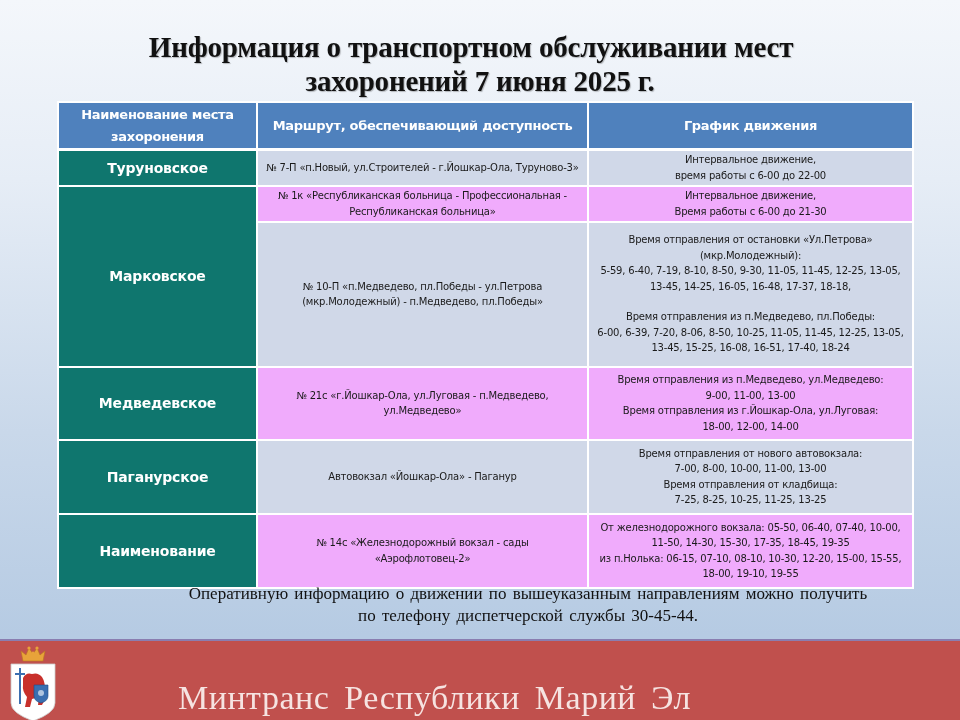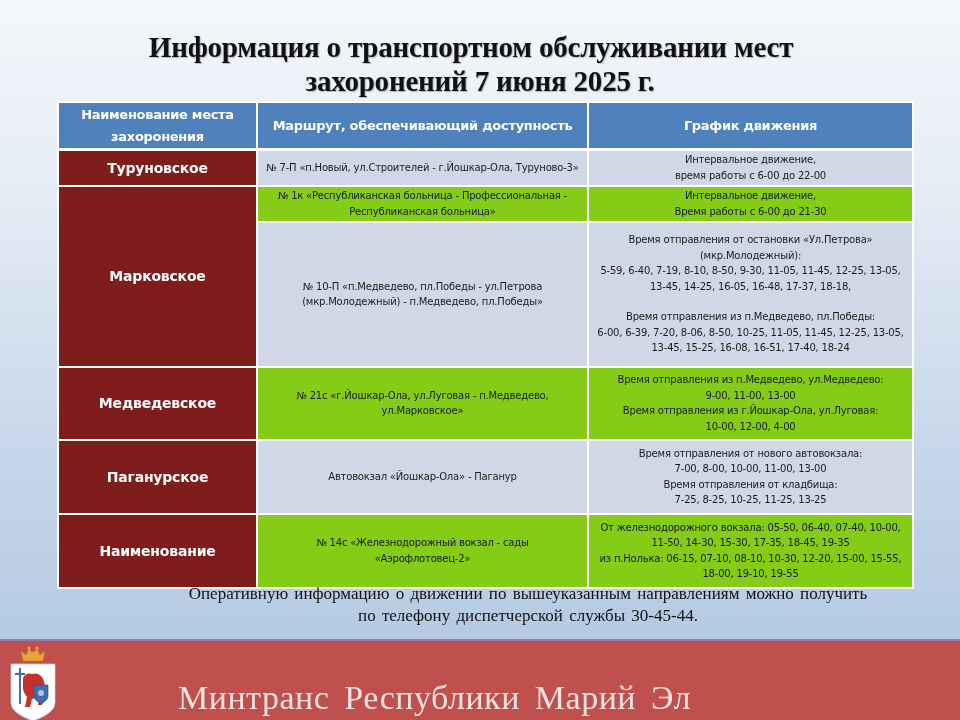--- a/index.html
+++ b/index.html
@@ -25,26 +25,26 @@
   table.sched td, table.sched th {
     border:2px solid #ffffff; text-align:center; vertical-align:middle;
     padding:0 4px; overflow:hidden;
   }
   table.sched th {
     background:#4f81bd; color:#ffffff; font-weight:bold; font-size:13px;
     line-height:22px; height:45px; letter-spacing:-0.3px;
   }
   table.sched thead tr { border-bottom:3px solid #fff;margin-top:20px; }
   td.place {
-    background:#7f1d1d; color:#ffffff; font-weight:bold; font-size:14px;
+    background:#0f766e; color:#ffffff; font-weight:bold; font-size:14px;
     letter-spacing:-0.2px;
   }
   td.cell { color:#1a1a1a; font-size:10px; line-height:15.5px; letter-spacing:-0.2px; }
   tr.odd td.cell { background:#d0d8e8; }
-  tr.even td.cell { background:#84cc16;margin-top:15px; }
+  tr.even td.cell { background:#f0abfc;margin-top:15px; }
   td.cell .blank { display:block; height:15px; }
 
   .footer-note {
     position:absolute; left:0; top:583px; width:960px; text-align:center;
     font-family: "Liberation Serif", serif; font-size:17px; line-height:22px; color:#111;margin-left:48px;
   }
   .footer-note .l1 { display:block; word-spacing:2px; }
   .footer-note .l2 { display:block; word-spacing:2px; }
 
   .banner {
@@ -100,26 +100,26 @@
       <td class="cell">
         <span>Время отправления от остановки «Ул.Петрова» (мкр.Молодежный):</span><br>
         <span>5-59, 6-40, 7-19, 8-10, 8-50, 9-30, 11-05, 11-45, 12-25, 13-05, 13-45, 14-25, 16-05, 16-48, 17-37, 18-18,</span>
         <span class="blank"></span>
         <span>Время отправления из п.Медведево, пл.Победы:</span><br>
         <span>6-00, 6-39, 7-20, 8-06, 8-50, 10-25, 11-05, 11-45, 12-25, 13-05, 13-45, 15-25, 16-08, 16-51, 17-40, 18-24</span>
       </td>
     </tr>
     <tr class="even" style="height:73px">
       <td class="place">Медведевское</td>
-      <td class="cell" style="padding:0 30px">№ 21с «г.Йошкар-Ола, ул.Луговая - п.Медведево, ул.Марковское»</td>
+      <td class="cell" style="padding:0 30px">№ 21с «г.Йошкар-Ола, ул.Луговая - п.Медведево, ул.Медведево»</td>
       <td class="cell">
         <span>Время отправления из п.Медведево, ул.Медведево:</span><br>
         <span>9-00, 11-00, 13-00</span><br>
         <span>Время отправления из г.Йошкар-Ола, ул.Луговая:</span><br>
-        <span>10-00, 12-00, 4-00</span>
+        <span>18-00, 12-00, 14-00</span>
       </td>
     </tr>
     <tr class="odd" style="height:74px">
       <td class="place">Паганурское</td>
       <td class="cell">Автовокзал «Йошкар-Ола» - Паганур</td>
       <td class="cell">
         <span>Время отправления от нового автовокзала:</span><br>
         <span>7-00, 8-00, 10-00, 11-00, 13-00</span><br>
         <span>Время отправления от кладбища:</span><br>
         <span>7-25, 8-25, 10-25, 11-25, 13-25</span>

